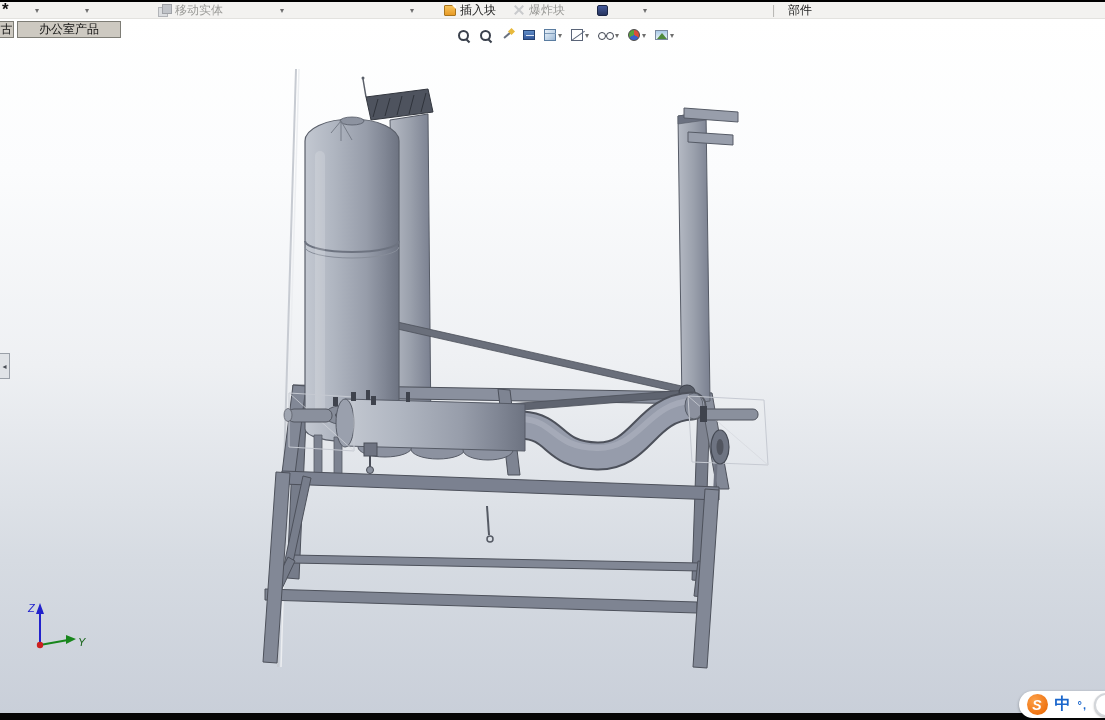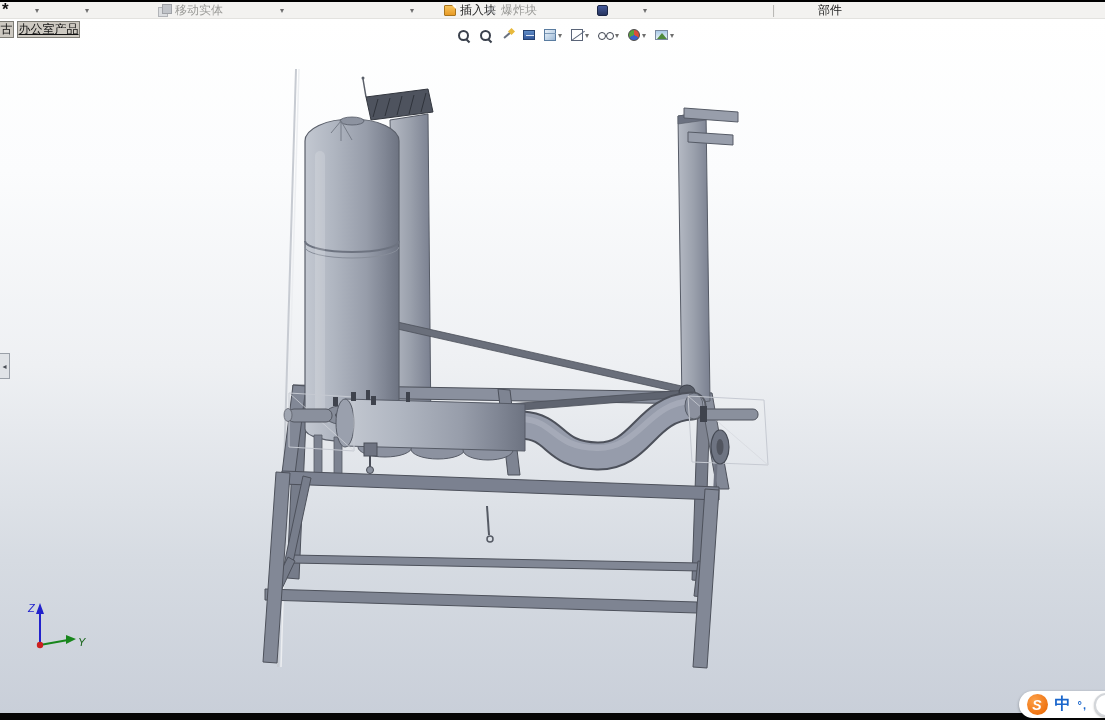--- a/index.html
+++ b/index.html
@@ -28,21 +28,21 @@
   .ic-insert::after { content:""; position:absolute; right:-1px; top:-1px; width:0; height:0; border-left:4px solid transparent; border-top:4px solid #fff; }
   .ic-explode { width:12px; height:12px; }
   .ic-explode::before, .ic-explode::after { content:""; position:absolute; left:5px; top:0; width:2px; height:12px; background:#a7aab0; }
   .ic-explode::before { transform:rotate(45deg); }
   .ic-explode::after { transform:rotate(-45deg); }
   .ic-block { width:11px; height:11px; background:linear-gradient(#44599a,#27355f); border:1px solid #1b2646; border-radius:2px; }
 
   
   .tab { position:absolute; top:2px; height:17px; background:#cdc9c1; border:1px solid #7e7d76; color:#111; font-size:12px; display:flex; align-items:center; justify-content:center; z-index:20; }
   .tab-partial { left:0; width:14px; border-left:none; overflow:hidden; }
-  .tab-active { left:17px; width:63px;text-decoration:underline; }
+  .tab-active { left:17px; width:104px; }
 
   
   .canvas { position:absolute; top:19px; left:0; width:1105px; height:694px;
     background:linear-gradient(180deg,#ffffff 0%,#fbfcfd 22%,#eef0f3 50%,#d6dbe2 78%,#c9cfd9 100%); }
   .model-svg { position:absolute; left:0; top:0; }
 
   
   .viewbar { position:absolute; left:456px; top:5px; height:22px; display:flex; align-items:center; gap:7px; z-index:15; }
   .vb-btn { display:flex; align-items:center; gap:2px; padding:1px; cursor:default; }
   .ic-mag { width:13px; height:13px; }
@@ -93,30 +93,30 @@
     <span class="tb disabled" style="left:158px">
       <span class="ico ic-move"></span>
       <span>移动实体</span>
     </span>
     <span class="tb caret" style="left:280px">▾</span>
     <span class="tb caret" style="left:410px">▾</span>
     <span class="tb" style="left:444px">
       <span class="ico ic-insert"></span>
       <span>插入块</span>
     </span>
-    <span class="tb disabled" style="left:485px">
+    <span class="tb disabled" style="left:513px">
       <span class="ico ic-explode"></span>
       <span>爆炸块</span>
     </span>
     <span class="tb" style="left:597px">
         <span class="ico ic-block"></span>
       </span>
     <span class="tb caret" style="left:643px">▾</span>
     <span class="tb sep" style="left:772px">|</span>
-    <span class="tb" style="left:818px">部件</span>
+    <span class="tb" style="left:788px">部件</span>
   </div>
 
   <div class="canvas">
 
     <div class="tab tab-partial">古</div>
     <div class="tab tab-active">办公室产品</div>
 
     <div class="viewbar">
       <span class="vb-btn">
           <span class="ico ic-mag"></span>

